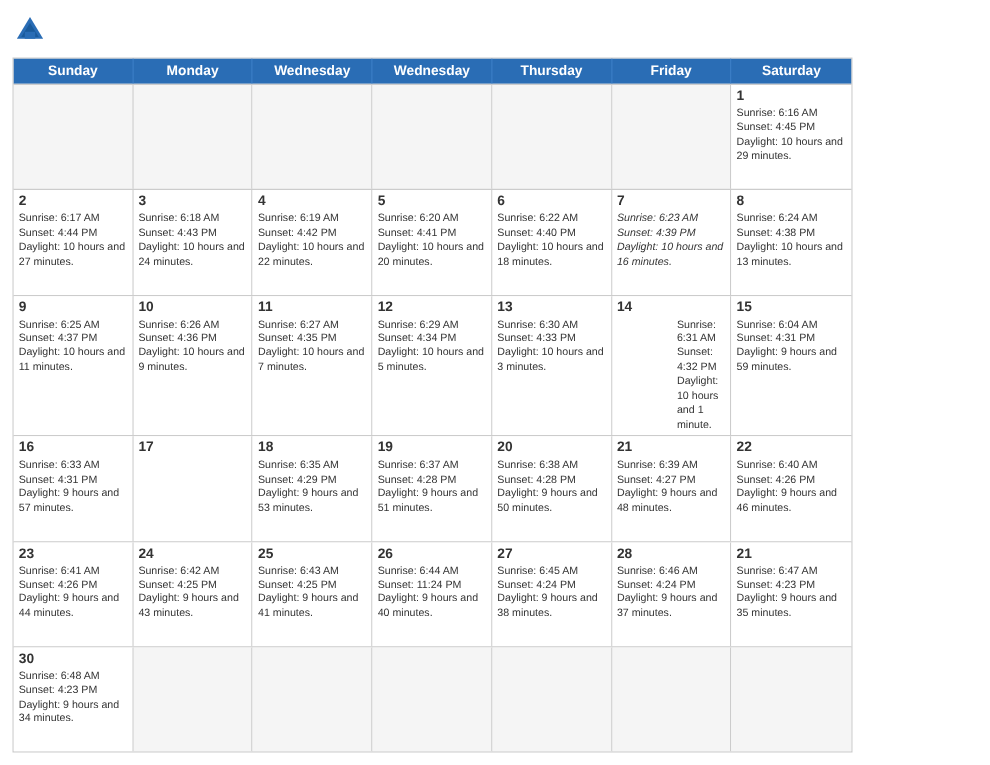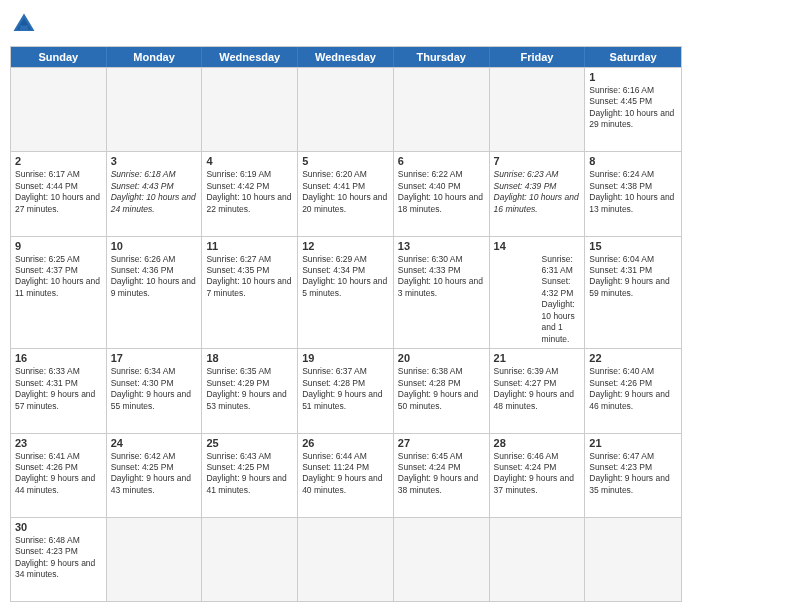--- a/index.html
+++ b/index.html
@@ -156,21 +156,21 @@
         </div>
         <div class="cal-row">
           <div class="cal-cell">
             <span class="day-num">2</span>
             <div class="cell-info" style="white-space: pre-line;">Sunrise: 6:17 AM
 Sunset: 4:44 PM
 Daylight: 10 hours and 27 minutes.</div>
           </div>
           <div class="cal-cell">
             <span class="day-num">3</span>
-            <div class="cell-info" style="white-space: pre-line; font-style: italic;">Sunrise: 6:18 AM
+            <div class="cell-info" style="white-space: pre-line;">Sunrise: 6:18 AM
 Sunset: 4:43 PM
 Daylight: 10 hours and 24 minutes.</div>
           </div>
           <div class="cal-cell">
             <span class="day-num">4</span>
             <div class="cell-info" style="white-space: pre-line;">Sunrise: 6:19 AM
 Sunset: 4:42 PM
 Daylight: 10 hours and 22 minutes.</div>
           </div>
           <div class="cal-cell">
@@ -244,23 +244,20 @@
         </div>
         <div class="cal-row">
           <div class="cal-cell">
             <span class="day-num">16</span>
             <div class="cell-info" style="white-space: pre-line;">Sunrise: 6:33 AM
 Sunset: 4:31 PM
 Daylight: 9 hours and 57 minutes.</div>
           </div>
           <div class="cal-cell">
             <span class="day-num">17</span>
-            <div class="cell-info" style="white-space: pre-line;">Sunrise: 6:34 AM
-Sunset: 4:30 PM
-Daylight: 9 hours and 55 minutes.</div>
           </div>
           <div class="cal-cell">
             <span class="day-num">18</span>
             <div class="cell-info" style="white-space: pre-line;">Sunrise: 6:35 AM
 Sunset: 4:29 PM
 Daylight: 9 hours and 53 minutes.</div>
           </div>
           <div class="cal-cell">
             <span class="day-num">19</span>
             <div class="cell-info" style="white-space: pre-line;">Sunrise: 6:37 AM

